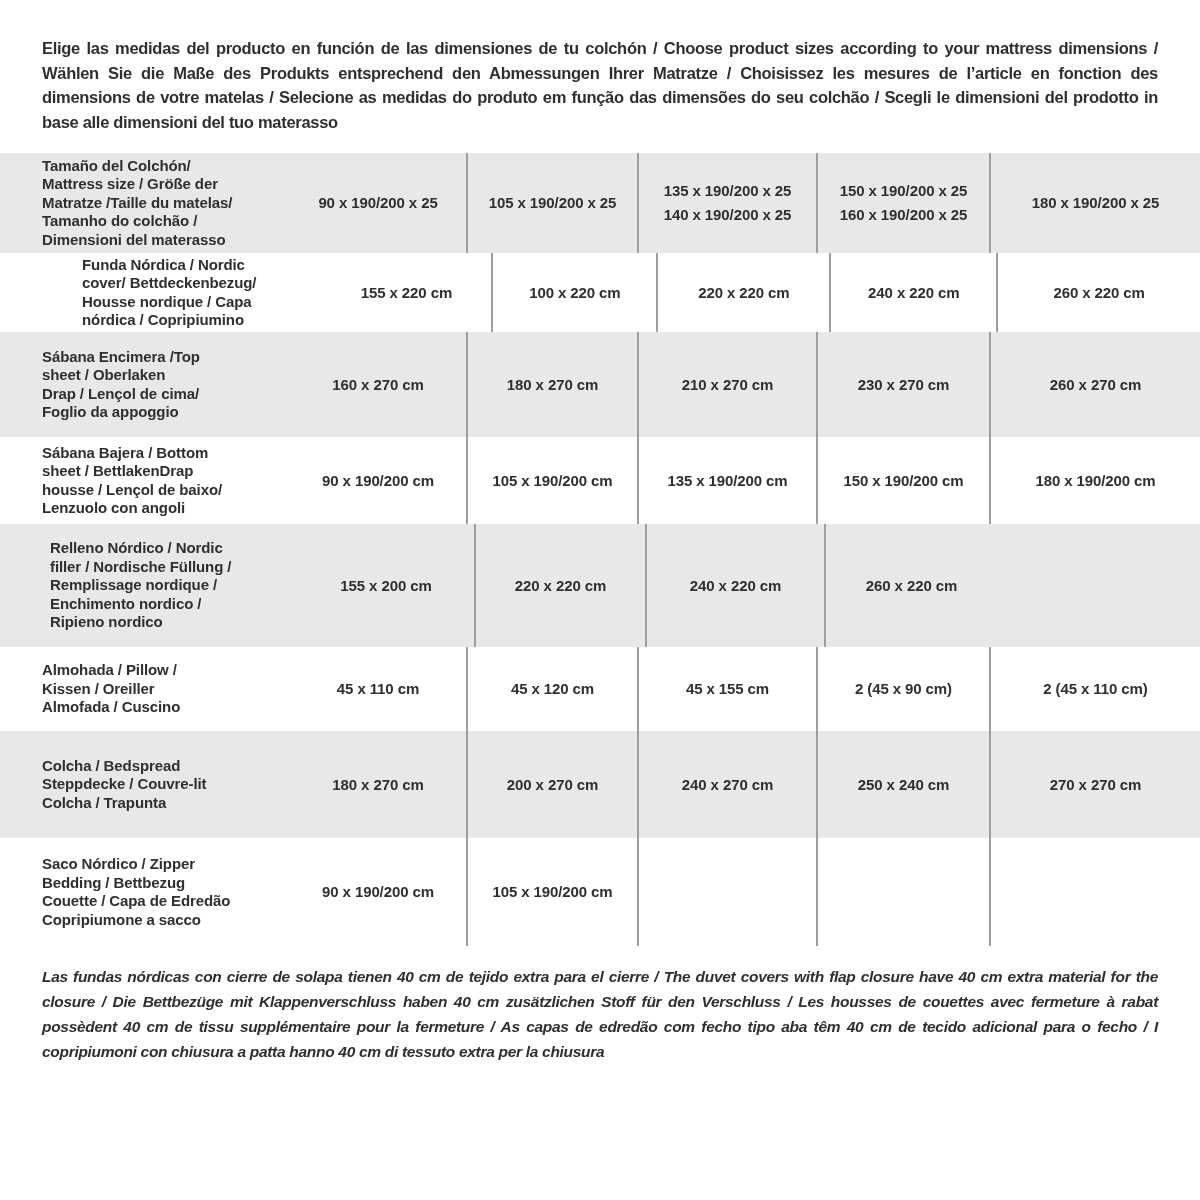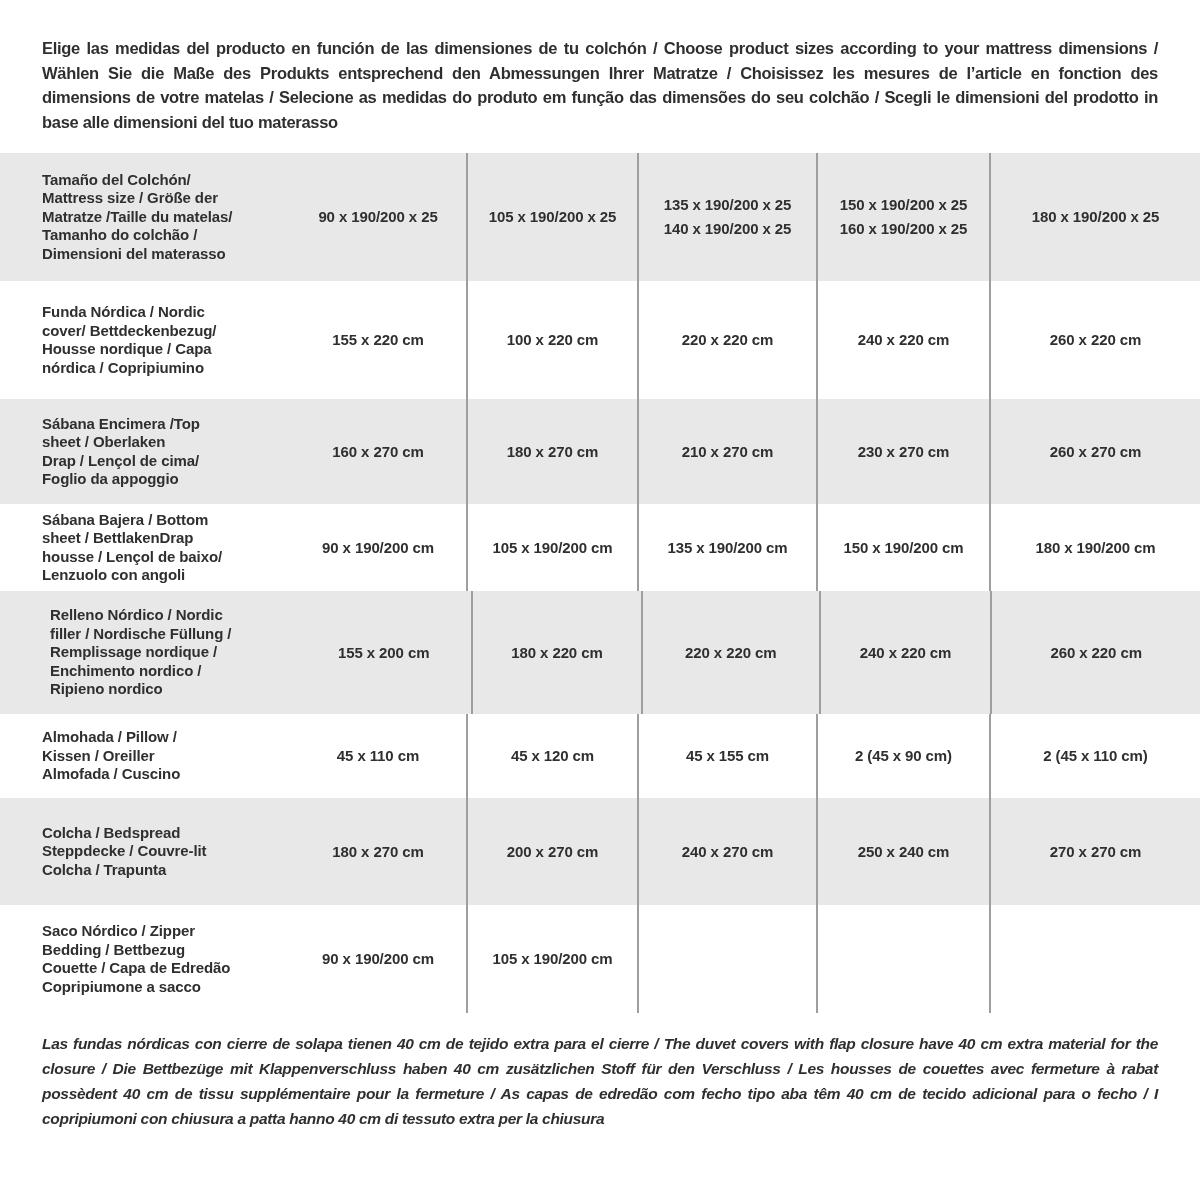--- a/index.html
+++ b/index.html
@@ -15,22 +15,22 @@
     -webkit-font-smoothing:antialiased;
   }
   .intro{
     margin:36px 42px 0 42px;
     font-size:16.5px;line-height:24.5px;letter-spacing:-0.3px;
     text-align:justify;
   }
   .size-table{margin-top:19px;width:1200px;}
   .row{display:flex;width:1200px;box-sizing:border-box;}
   .row:nth-child(odd){background:var(--row-shade);}
-  .row:nth-child(1){height:128px;}
-  .row:nth-child(2){height:118px;}
+  .row:nth-child(1){height:100px;}
+  .row:nth-child(2){height:79px;padding-left:40px;}
   .row:nth-child(3){height:105px;}
   .row:nth-child(4){height:87px;}
   .row:nth-child(5){height:123px;padding-left:8px;}
   .row:nth-child(6){height:84px;}
   .row:nth-child(7){height:107px;}
   .row:nth-child(8){height:108px;}
   .cell{
     box-sizing:border-box;display:flex;align-items:center;
     font-size:15px;white-space:pre-line;letter-spacing:-0.1px;
   }
@@ -113,21 +113,20 @@
     <div class="cell val">180 x 190/200 cm</div>
   </div>
 
   <div class="row">
     <div class="cell label">Relleno Nórdico / Nordic
 filler / Nordische Füllung /
 Remplissage nordique /
 Enchimento nordico /
 Ripieno nordico</div>
     <div class="cell val">155 x 200 cm</div>
-    <div class="cell val">180 x 220 cm</div>
     <div class="cell val">220 x 220 cm</div>
     <div class="cell val">240 x 220 cm</div>
     <div class="cell val">260 x 220 cm</div>
   </div>
 
   <div class="row">
     <div class="cell label">Almohada / Pillow /
 Kissen / Oreiller
 Almofada / Cuscino</div>
     <div class="cell val">45 x 110 cm</div>

